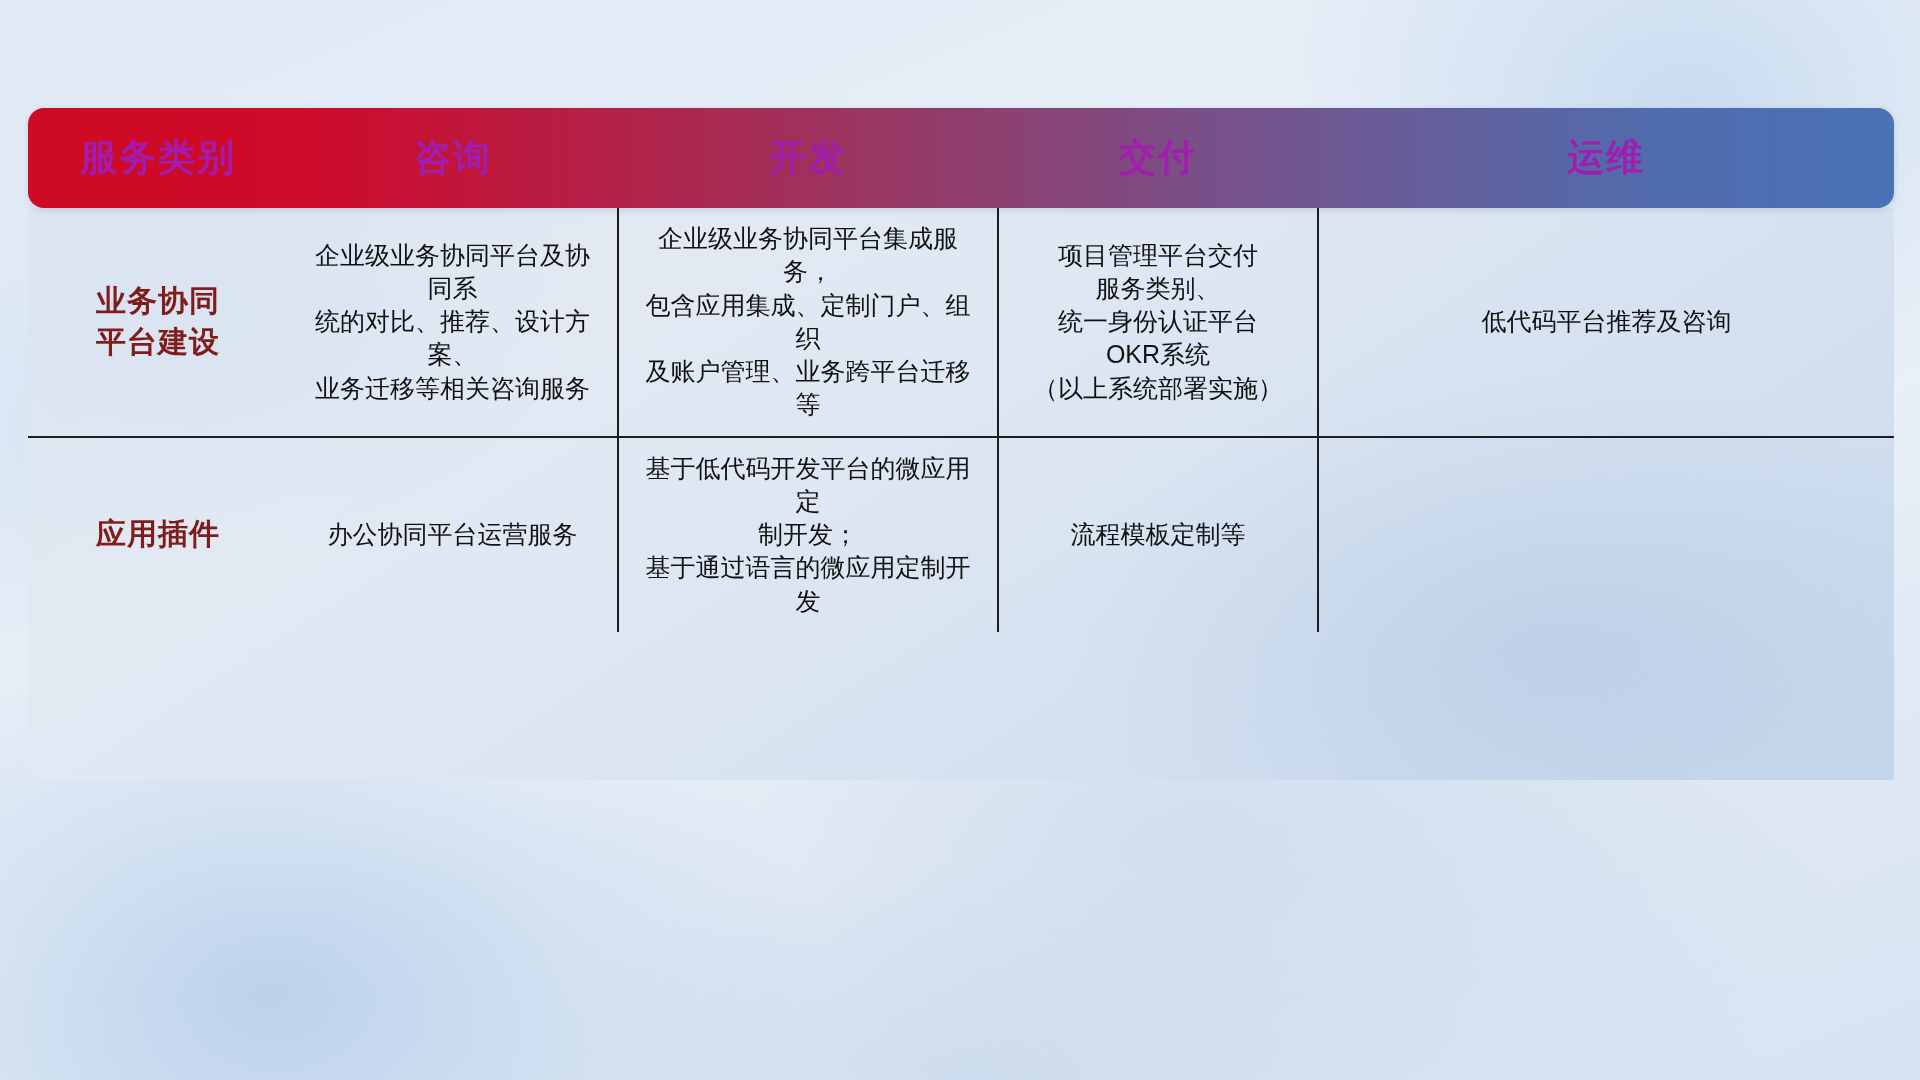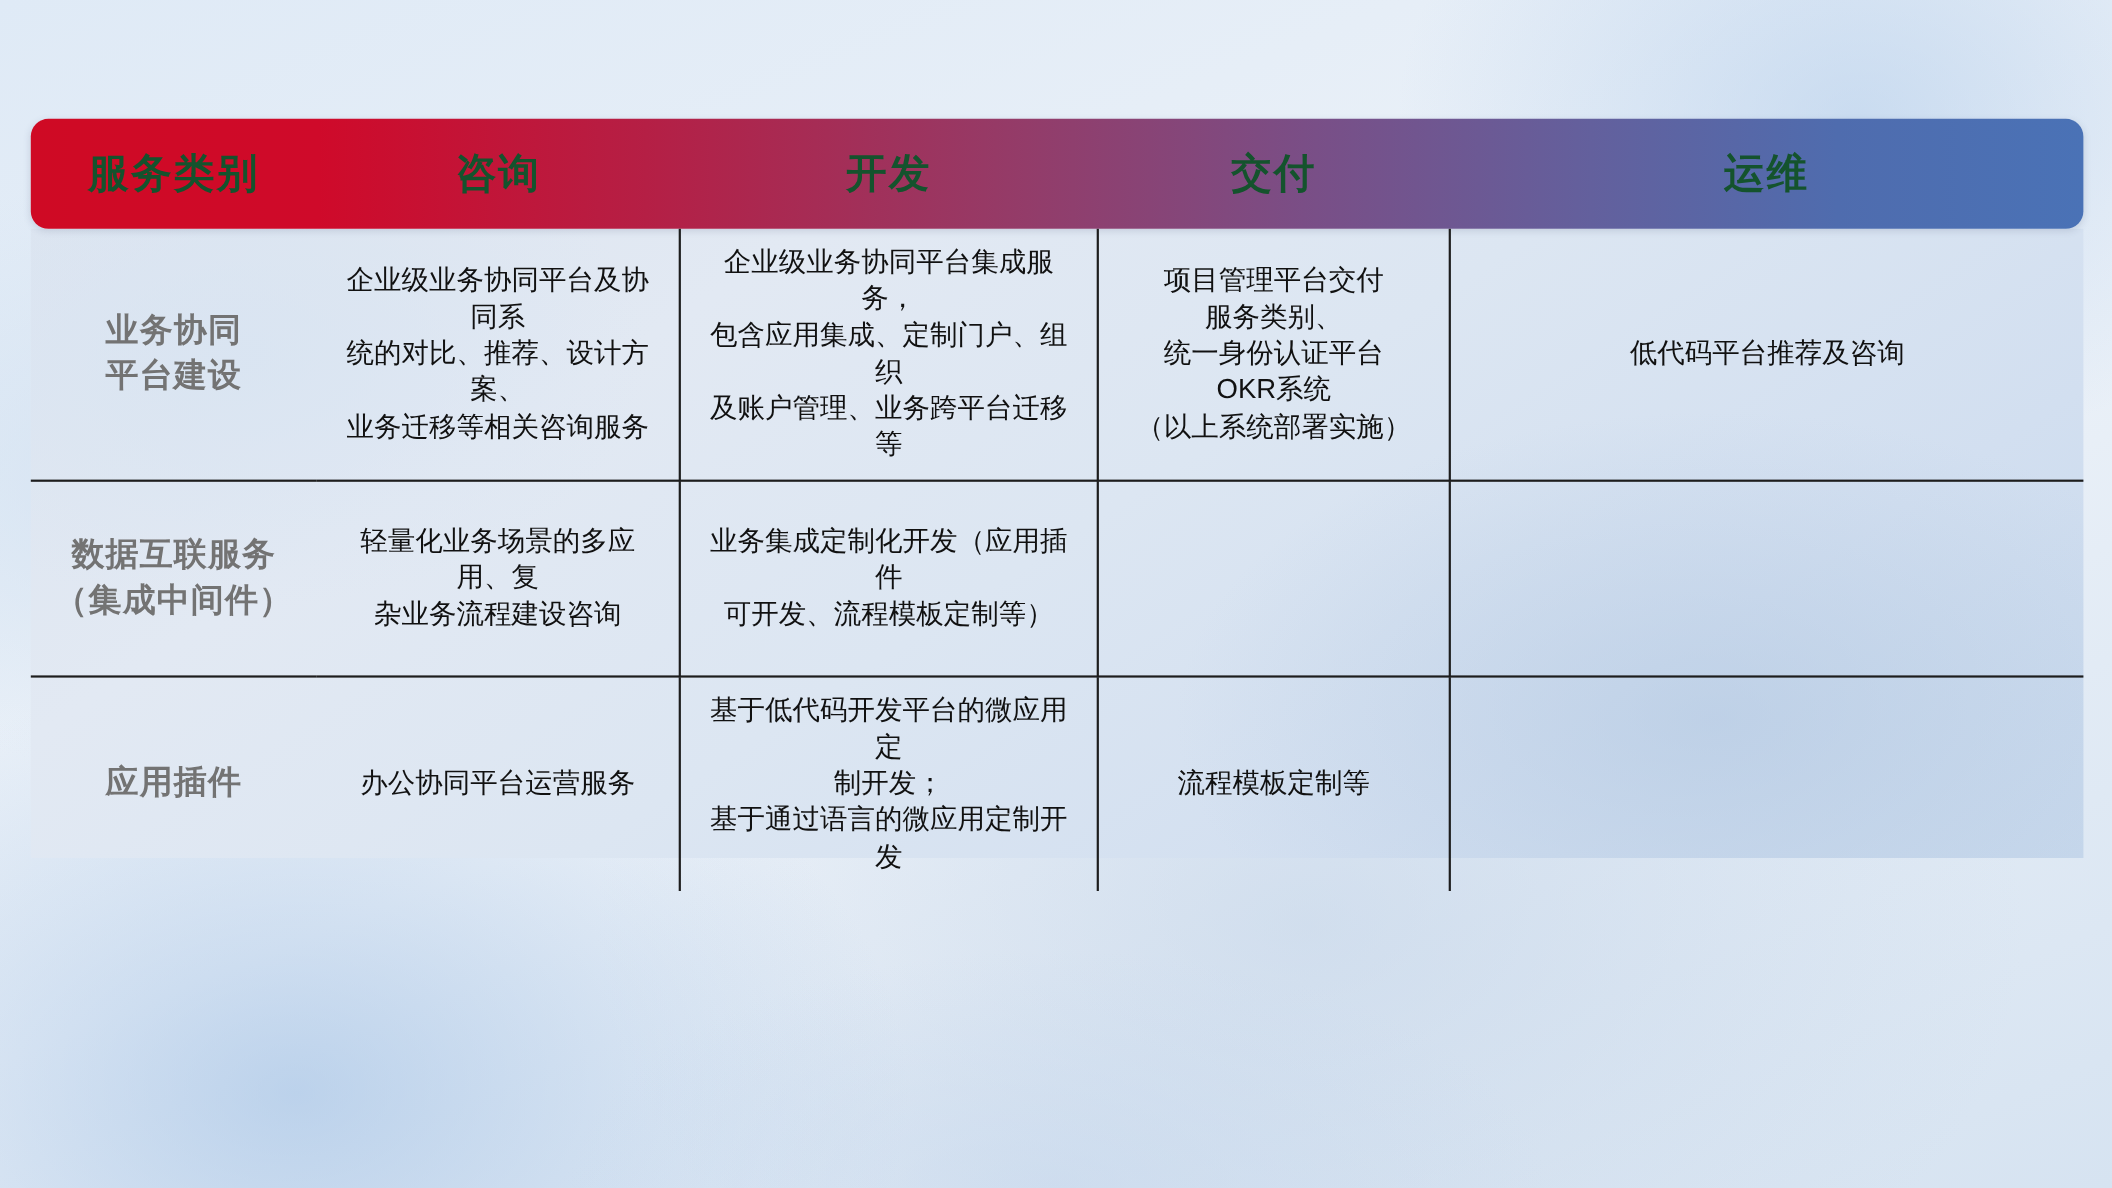--- a/index.html
+++ b/index.html
@@ -51,21 +51,21 @@
   
   thead tr.header-row {
     height: 100px;
   }
   thead th {
     padding: 0;
     margin: 16px;
     border: none;
     font-size: 37px;
     font-weight: bold;
-    color: #14532d;
+    color: #a21caf;
     text-align: center;
     vertical-align: middle;
     letter-spacing: 2px;
     position: relative;
     z-index: 2;
   }
   #header-bg {
     position: absolute;
     left: 0;
     top: 0;
@@ -99,21 +99,21 @@
     background: transparent;
     word-break: break-all;
   }
   tbody tr td:last-child {
     border-right: none;
   }
   tbody tr:last-child td {
     border-bottom: none;
   }
   tbody td.cat-cell {
-    color: #737373;
+    color: #7f1d1d;
     font-weight: bold;
     font-size: 30px;
     line-height: 1.35;
     letter-spacing: 1px;
     border-right: none;
     white-space: pre-line;
   }
   tbody td.body-cell {
     white-space: pre-line;
   }
@@ -179,30 +179,20 @@
 包含应用集成、定制门户、组织
 及账户管理、业务跨平台迁移等</td>
         <td class="body-cell">项目管理平台交付
 服务类别、
 统一身份认证平台
 OKR系统
 （以上系统部署实施）</td>
         <td class="body-cell">低代码平台推荐及咨询</td>
       </tr>
 
-      <tr class="row-1">
-        <td class="cat-cell">数据互联服务
-（集成中间件）</td>
-        <td class="body-cell">轻量化业务场景的多应用、复
-杂业务流程建设咨询</td>
-        <td class="body-cell">业务集成定制化开发（应用插件
-可开发、流程模板定制等）</td>
-        <td class="body-cell"></td>
-        <td class="body-cell"></td>
-      </tr>
 
       <tr class="row-2">
         <td class="cat-cell">应用插件</td>
         <td class="body-cell">办公协同平台运营服务</td>
         <td class="body-cell">基于低代码开发平台的微应用定
 制开发；
 基于通过语言的微应用定制开发</td>
         <td class="body-cell">流程模板定制等</td>
         <td class="body-cell"></td>
       </tr>

